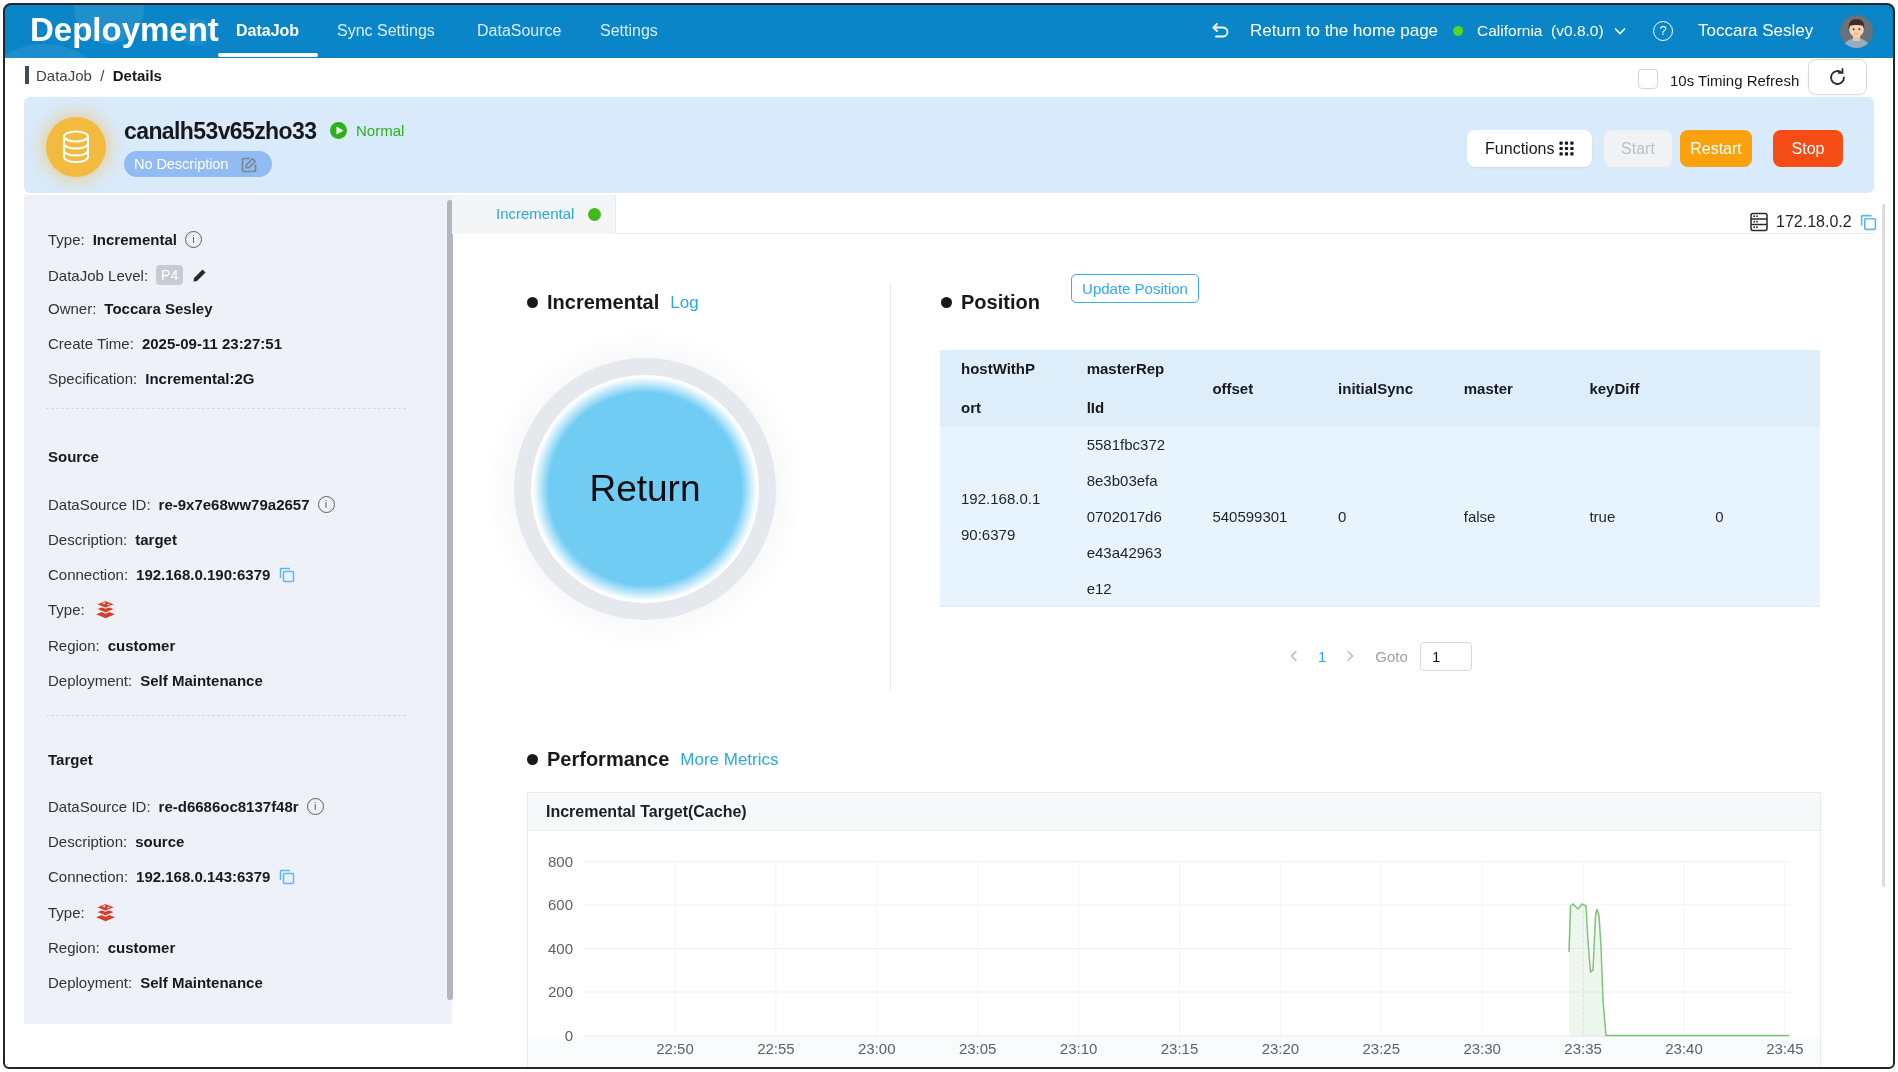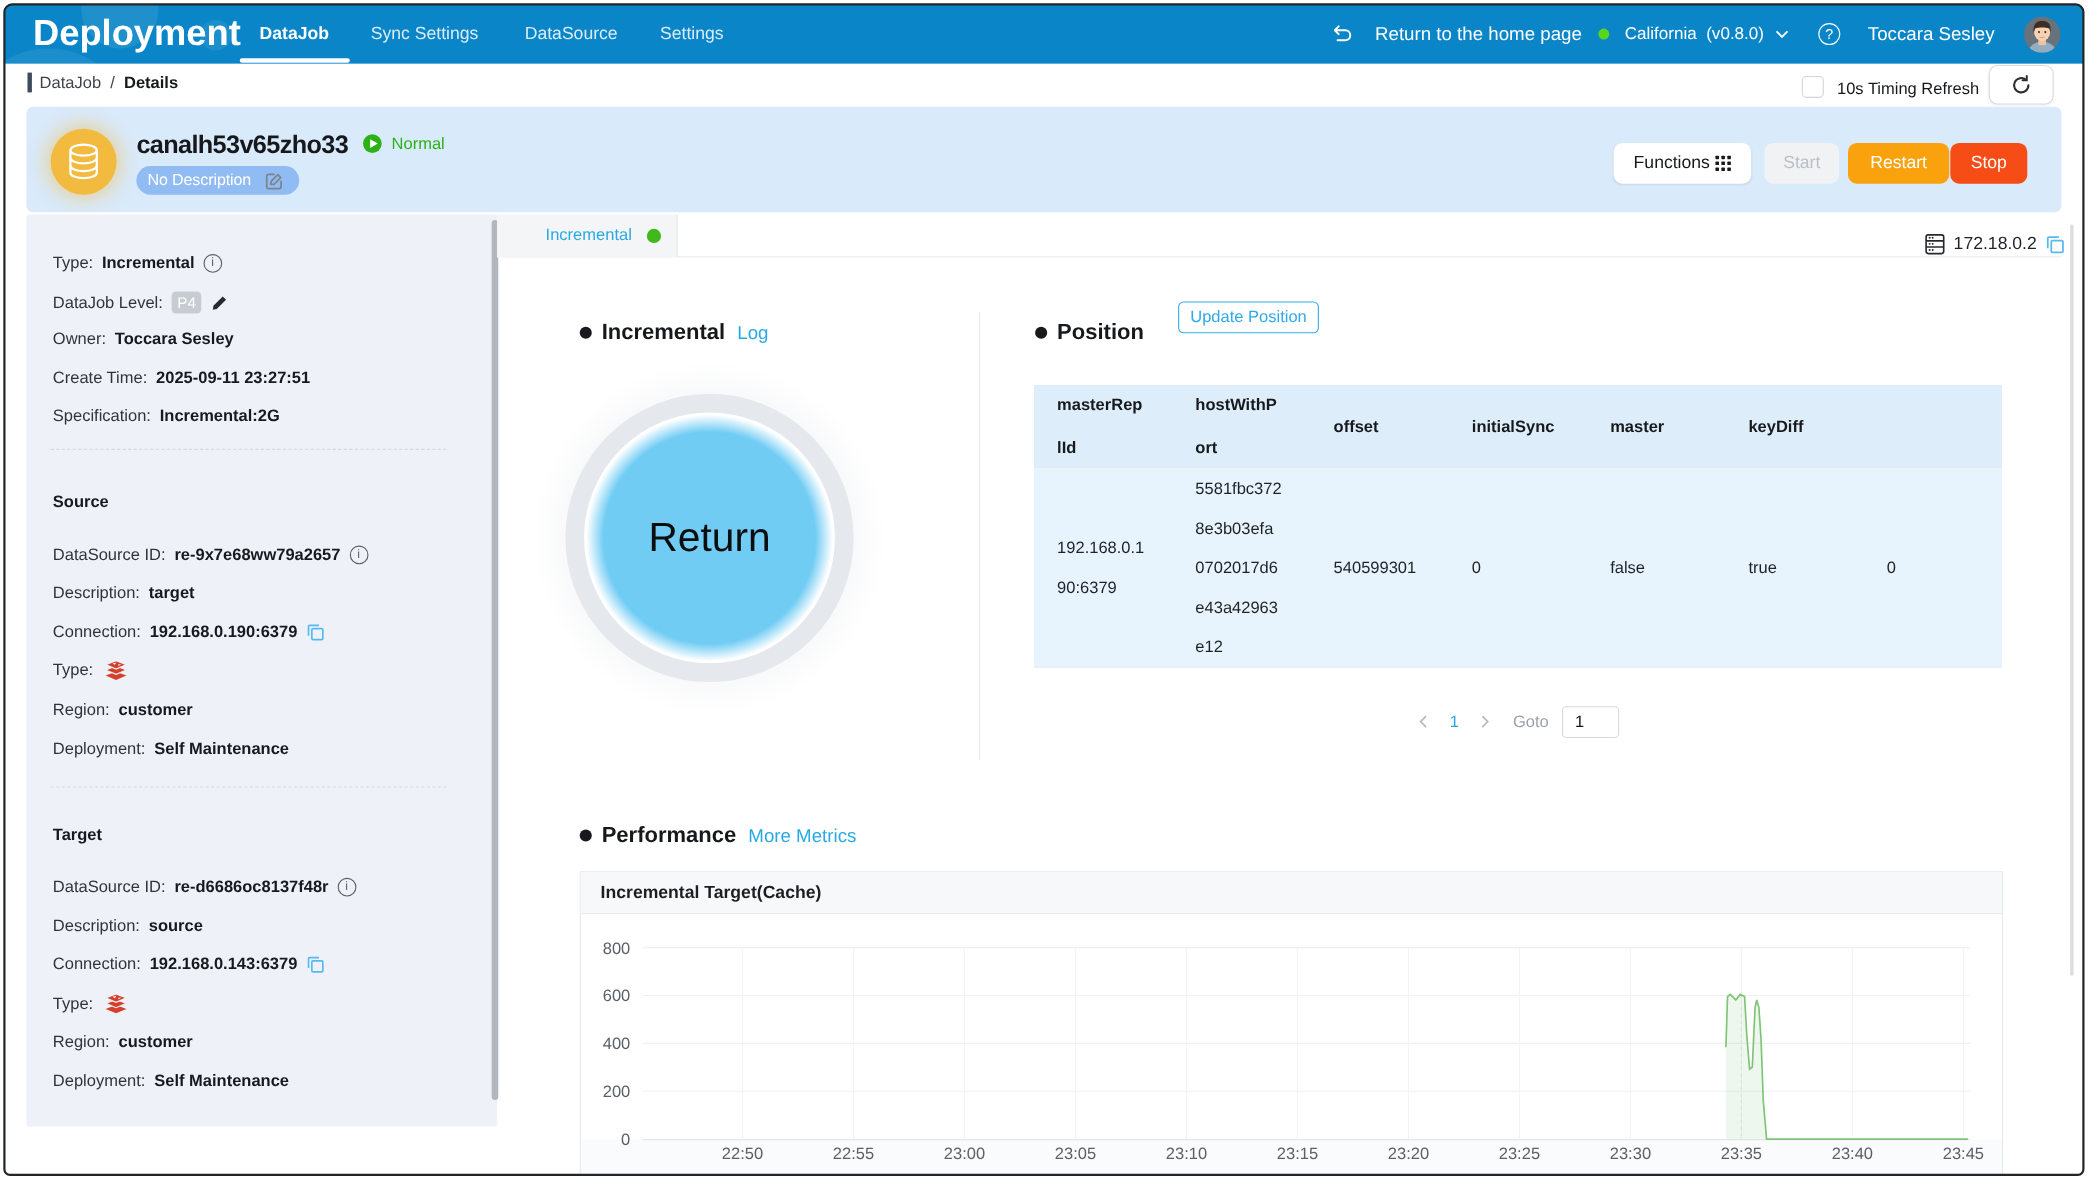--- a/index.html
+++ b/index.html
@@ -167,21 +167,21 @@
             <rect x="0.5" y="5.9" width="3.2" height="3.2" rx="0.6"></rect>
             <rect x="5.9" y="5.9" width="3.2" height="3.2" rx="0.6"></rect>
             <rect x="11.3" y="5.9" width="3.2" height="3.2" rx="0.6"></rect>
             <rect x="0.5" y="11.3" width="3.2" height="3.2" rx="0.6"></rect>
             <rect x="5.9" y="11.3" width="3.2" height="3.2" rx="0.6"></rect>
             <rect x="11.3" y="11.3" width="3.2" height="3.2" rx="0.6"></rect>
           </g>
         </svg>
     </div>
     <div class="btn" style="left:1580px; width:68px; background:#f1f2f4; color:#b9bfc8;">Start</div>
-    <div class="btn" style="left:1656px; width:92px; background:#faa20d; color:#fff;">Restart</div>
+    <div class="btn" style="left:1656px; width:72px; background:#faa20d; color:#fff;">Restart</div>
     <div class="btn" style="left:1749px; width:70px; background:#f54d15; color:#fff;">Stop</div>
   </div>
 
   <div id="sidebar">
     <div class="srow" style="top:36px;">Type: <b>Incremental</b><i class="icircle">i</i></div>
     <div class="srow" style="top:70px;">DataJob Level: <b style="background:#c7ccd3; color:#fff; border-radius:4px; padding:0 5px; font-size:14px; line-height:20px; font-weight:400;">P4</b>
       <svg style="margin-left:9px;" width="15" height="15" viewBox="0 0 15 15" fill="#26292e">
           <path d="M10.5 1.5 L13.5 4.5 L5 13 L1.5 13.5 L2 10 Z"></path>
         </svg>
     </div>
@@ -273,22 +273,22 @@
   <div id="divider"></div>
 
   <div id="circ-outer"></div>
   <div id="circ-ring"></div>
   <div id="circ-blue">
       <span>Return</span>
     </div>
 
   <div id="ptable">
     <div class="hrow">
+      <div class="c">hostWithP<br>ort</div>
       <div class="c">masterRep<br>lId</div>
-      <div class="c">hostWithP<br>ort</div>
       <div class="c">offset</div>
       <div class="c">initialSync</div>
       <div class="c">master</div>
       <div class="c">keyDiff</div>
     </div>
     <div class="brow">
       <div class="c">192.168.0.1<br>90:6379</div>
       <div class="c">5581fbc372<br>8e3b03efa<br>0702017d6<br>e43a42963<br>e12</div>
       <div class="c">540599301</div>
       <div class="c">0</div>

